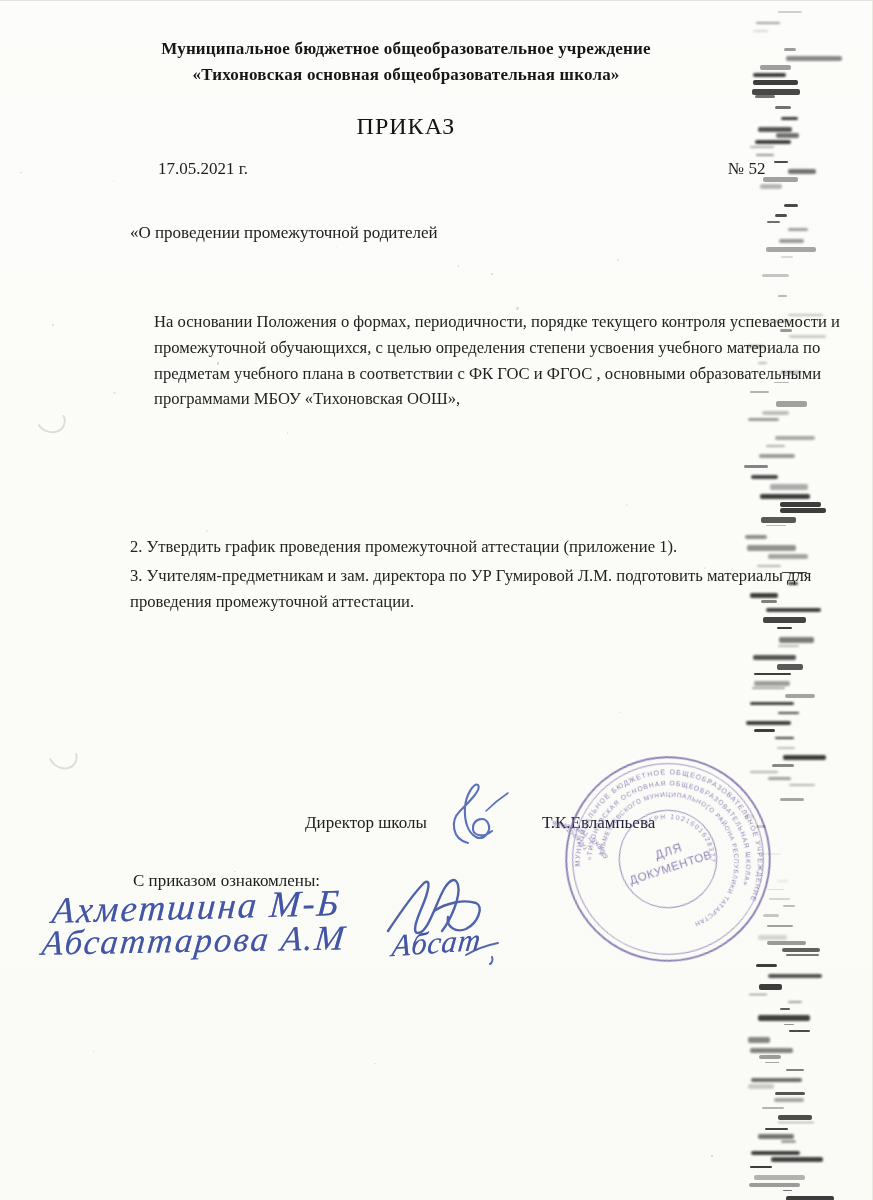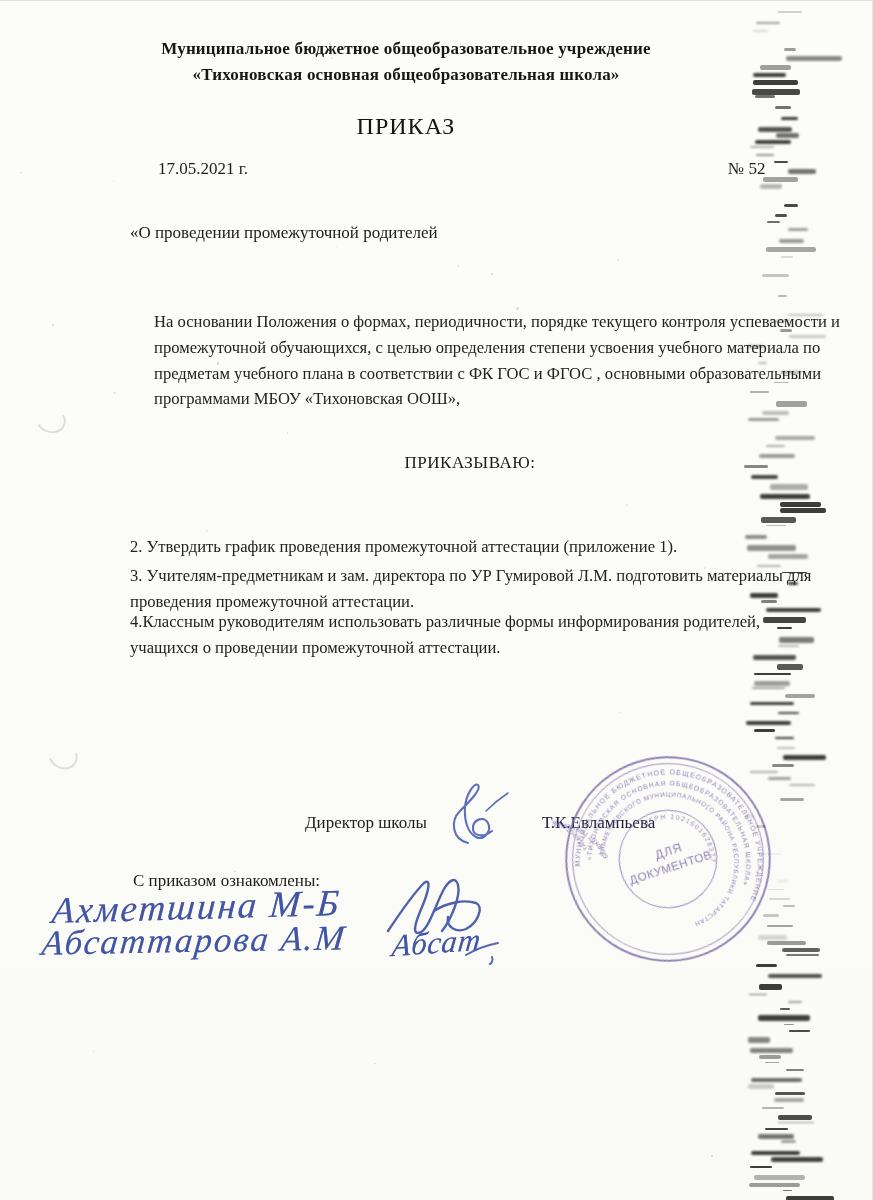--- a/index.html
+++ b/index.html
@@ -68,25 +68,23 @@
 
   <div class="abs center doc-type" style="top:112px;">ПРИКАЗ</div>
 
   <div class="abs date-line" style="left:130px; top:158px;">17.05.2021  г.</div>
   <div class="abs date-line" style="left:700px; top:158px;">№ 52</div>
 
   <div class="abs subject" style="left:130px; top:222px;">«О проведении промежуточной родителей</div>
 
   <div class="abs body-text" style="left:130px; top:308px; width:692px;margin-left:24px;">На основании Положения о формах, периодичности, порядке текущего контроля успеваемости и промежуточной обучающихся, с целью определения степени усвоения учебного материала по предметам учебного плана в соответствии с ФК ГОС и ФГОС ,  основными образовательными программами МБОУ «Тихоновская ООШ»,</div>
 
-  <div class="abs order-heading" style="left:130px; top:452px; width:680px; text-align:center;">ПРИКАЗЫВАЮ:</div>
 
   <div class="abs order-item" style="left:130px; top:533px; width:684px;">2. Утвердить график проведения промежуточной аттестации (приложение 1).</div>
   <div class="abs order-item" style="left:130px; top:562px; width:684px;">3. Учителям-предметникам и зам. директора по УР Гумировой Л.М. подготовить материалы для проведения промежуточной аттестации.</div>
-  <div class="abs order-item" style="left:130px; top:608px; width:660px;">4.Классным руководителям использовать различные формы информирования родителей, учащихся о проведении промежуточной аттестации.</div>
 
   <div class="abs sig-title" style="left:305px; top:812px;">Директор школы</div>
 
   <svg id="director-sig-svg" class="abs" width="80" height="72" viewBox="0 0 80 72">
     <g fill="none" stroke="#4a63b5" stroke-width="2.1" stroke-linecap="round" opacity=".9">
       <path d="M30,62 C14,58 12,40 22,30 C32,20 44,8 40,4 C36,1 28,14 27,26 C26,40 30,52 38,56 C46,60 54,50 50,42 C46,35 36,38 35,46 C34,54 44,58 54,50"></path>
       <path d="M48,30 C56,22 64,16 70,12" stroke-width="1.6"></path>
     </g>
   </svg>
 

